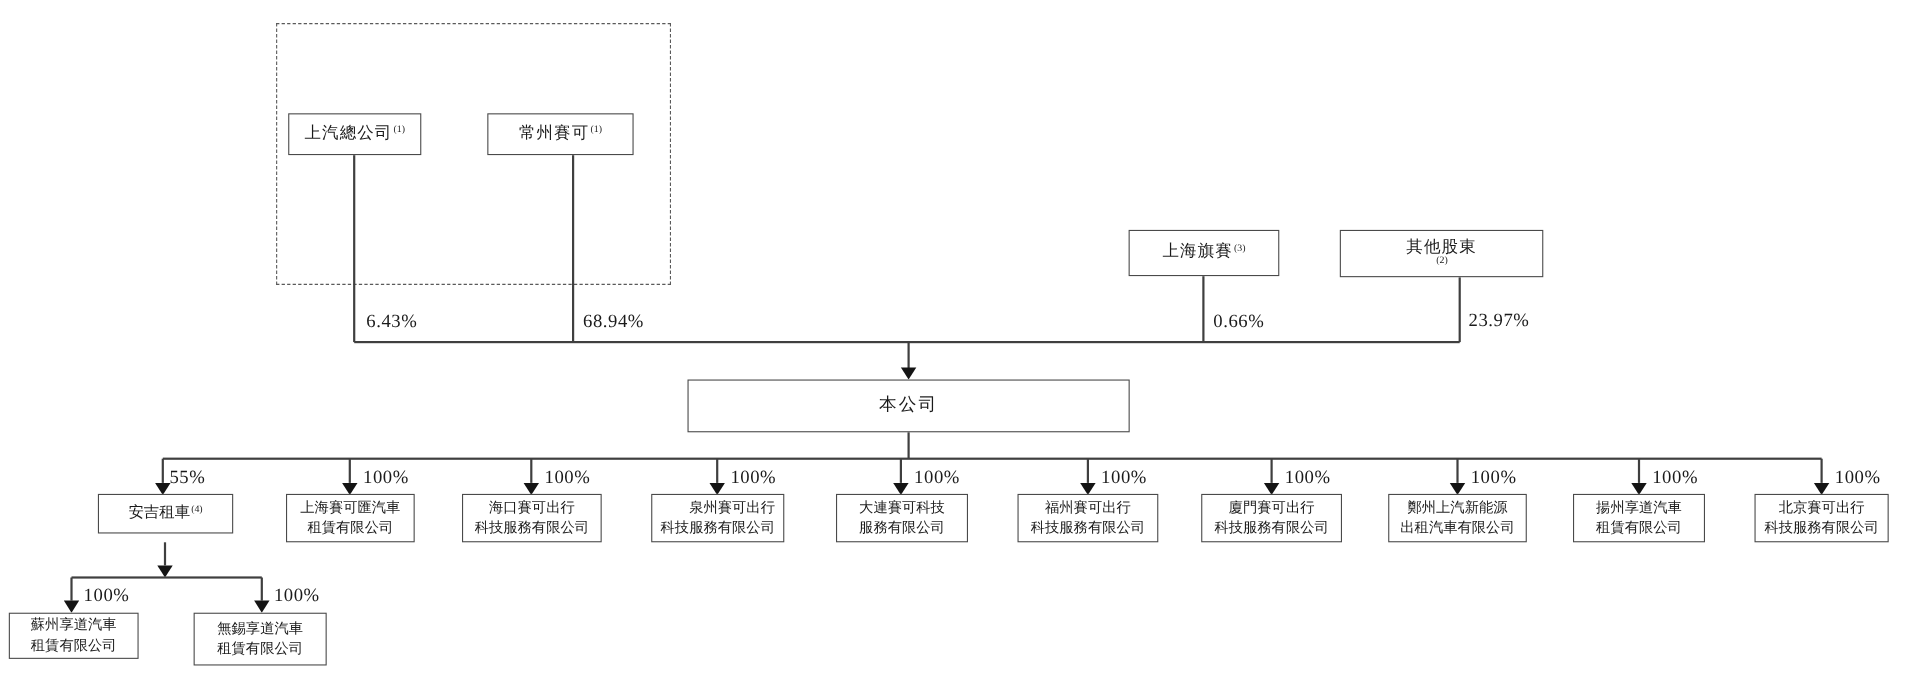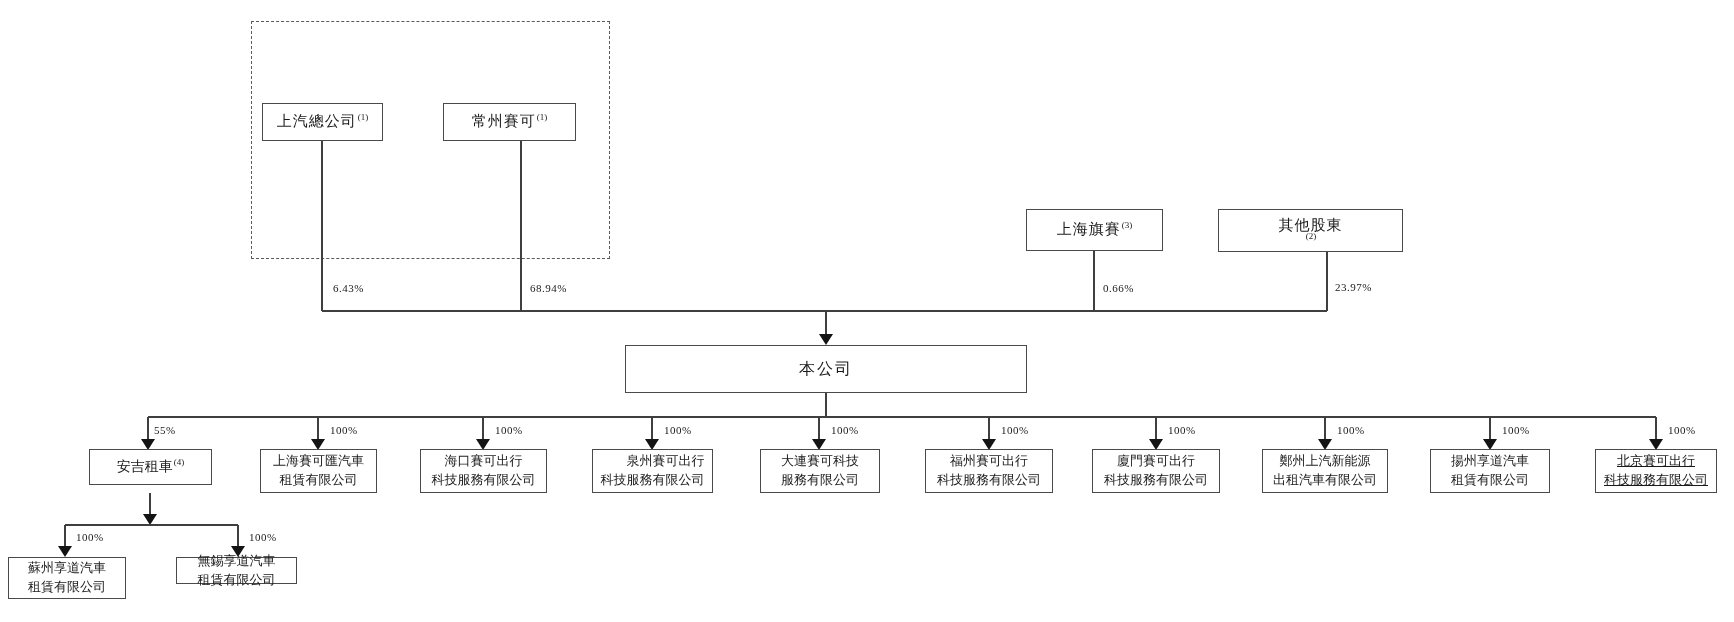--- a/index.html
+++ b/index.html
@@ -33,21 +33,21 @@
   .vline{position:absolute;width:1.5px;margin-left:-0.75px;background:#3f3f3f;}
   .hline{position:absolute;height:1.5px;margin-top:-0.75px;background:#3f3f3f;}
   .arr{
     position:absolute;width:0;height:0;
     border-left:7px solid transparent;
     border-right:7px solid transparent;
     border-top:11px solid #141414;
   }
   .pct{
     position:absolute;
-    font-size:11px;
+    font-size:17px;
     letter-spacing:0.5px;
     white-space:nowrap;
   }
 </style>
 </head>
 <body>
 
 <div class="canvas">
 
   <div class="dashed-group" style="left:251px;top:21px;width:359px;height:238px;"></div>
@@ -129,32 +129,32 @@
   <div class="node" style="left:760px;top:449px;width:120px;height:44px;">大連賽可科技
 服務有限公司</div>
   <div class="node" style="left:925px;top:449px;width:128px;height:44px;">福州賽可出行
 科技服務有限公司</div>
   <div class="node" style="left:1092px;top:449px;width:128px;height:44px;">廈門賽可出行
 科技服務有限公司</div>
   <div class="node" style="left:1262px;top:449px;width:126px;height:44px;">鄭州上汽新能源
 出租汽車有限公司</div>
   <div class="node" style="left:1430px;top:449px;width:120px;height:44px;">揚州享道汽車
 租賃有限公司</div>
-  <div class="node" style="left:1595px;top:449px;width:122px;height:44px;text-decoration:underline;">北京賽可出行
+  <div class="node" style="left:1595px;top:449px;width:122px;height:44px;">北京賽可出行
 科技服務有限公司</div>
 
   <div class="vline" style="left:150px;top:493px;height:21px;"></div>
   <div class="arr" style="left:143px;top:514px;"></div>
   <div class="hline" style="left:65px;top:525px;width:173px;"></div>
   <div class="vline" style="left:65px;top:525px;height:21px;"></div>
   <div class="arr" style="left:58px;top:546px;"></div>
   <div class="vline" style="left:238px;top:525px;height:21px;"></div>
   <div class="arr" style="left:231px;top:546px;"></div>
 
   <div class="pct" style="left:76px;top:531px;">100%</div>
   <div class="pct" style="left:249px;top:531px;">100%</div>
 
   <div class="node" style="left:8px;top:557px;width:118px;height:42px;">蘇州享道汽車
 租賃有限公司</div>
-  <div class="node" style="left:176px;top:557px;width:121px;height:27px;">無錫享道汽車
+  <div class="node" style="left:176px;top:557px;width:121px;height:48px;">無錫享道汽車
 租賃有限公司</div>
 
 </div>
 
 </body></html>

